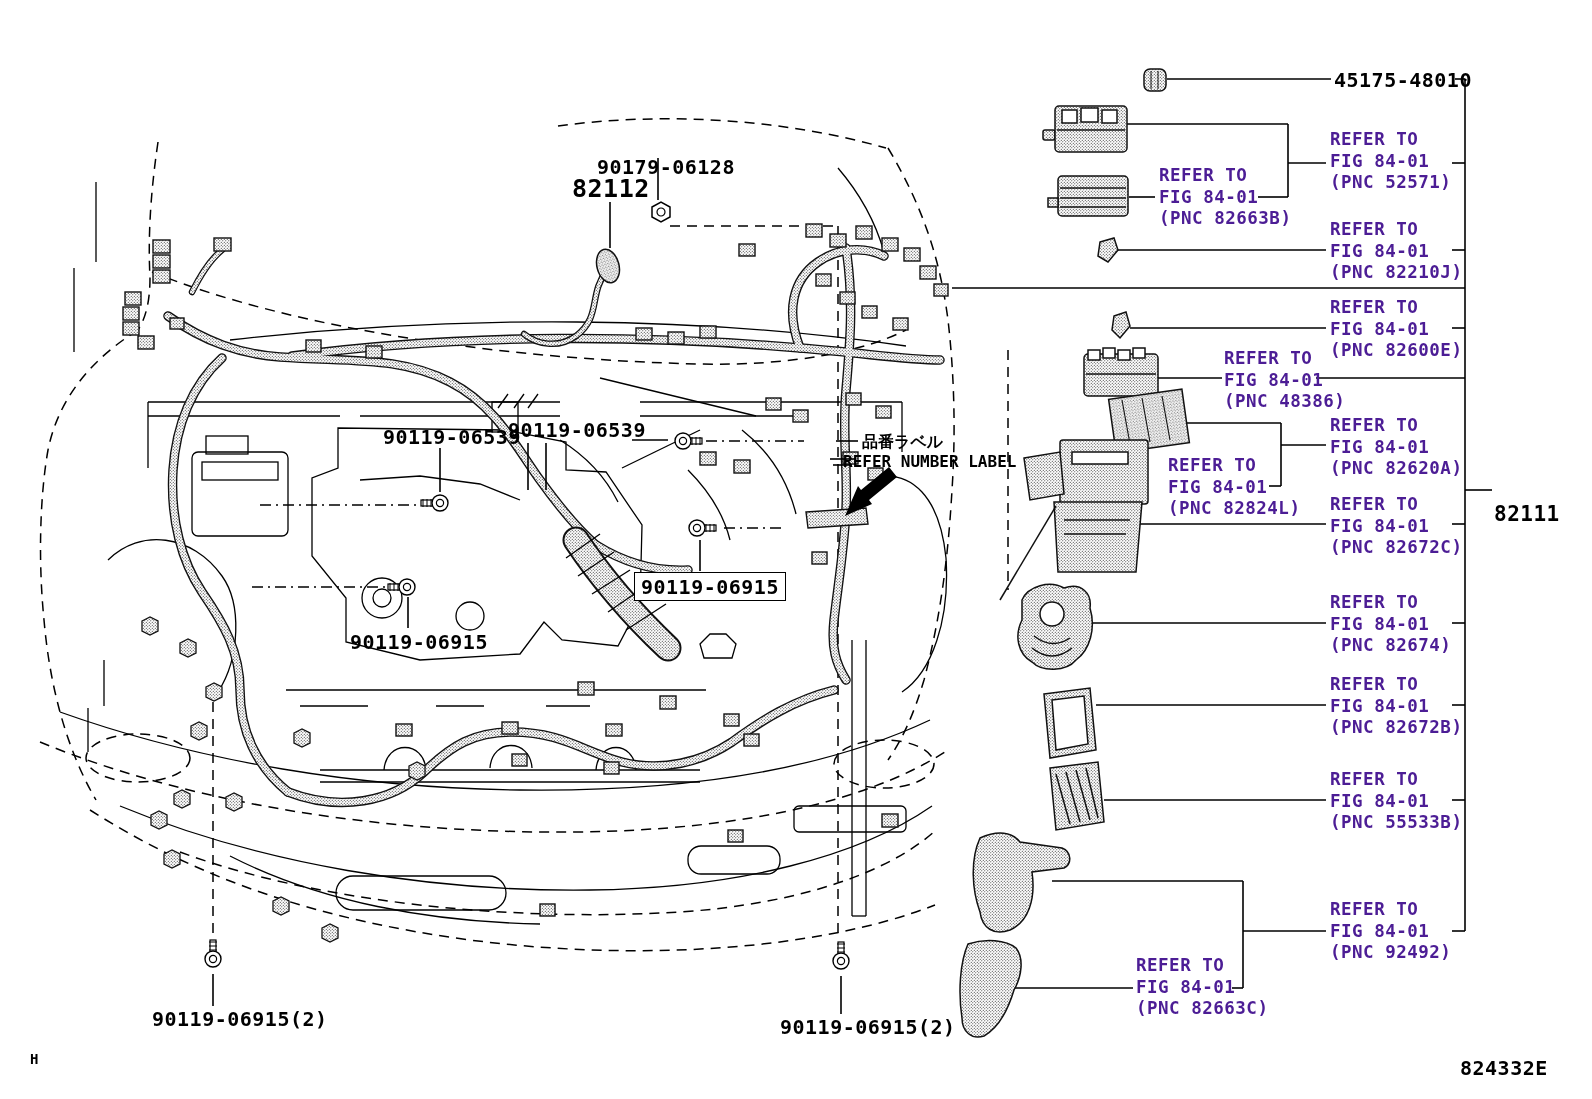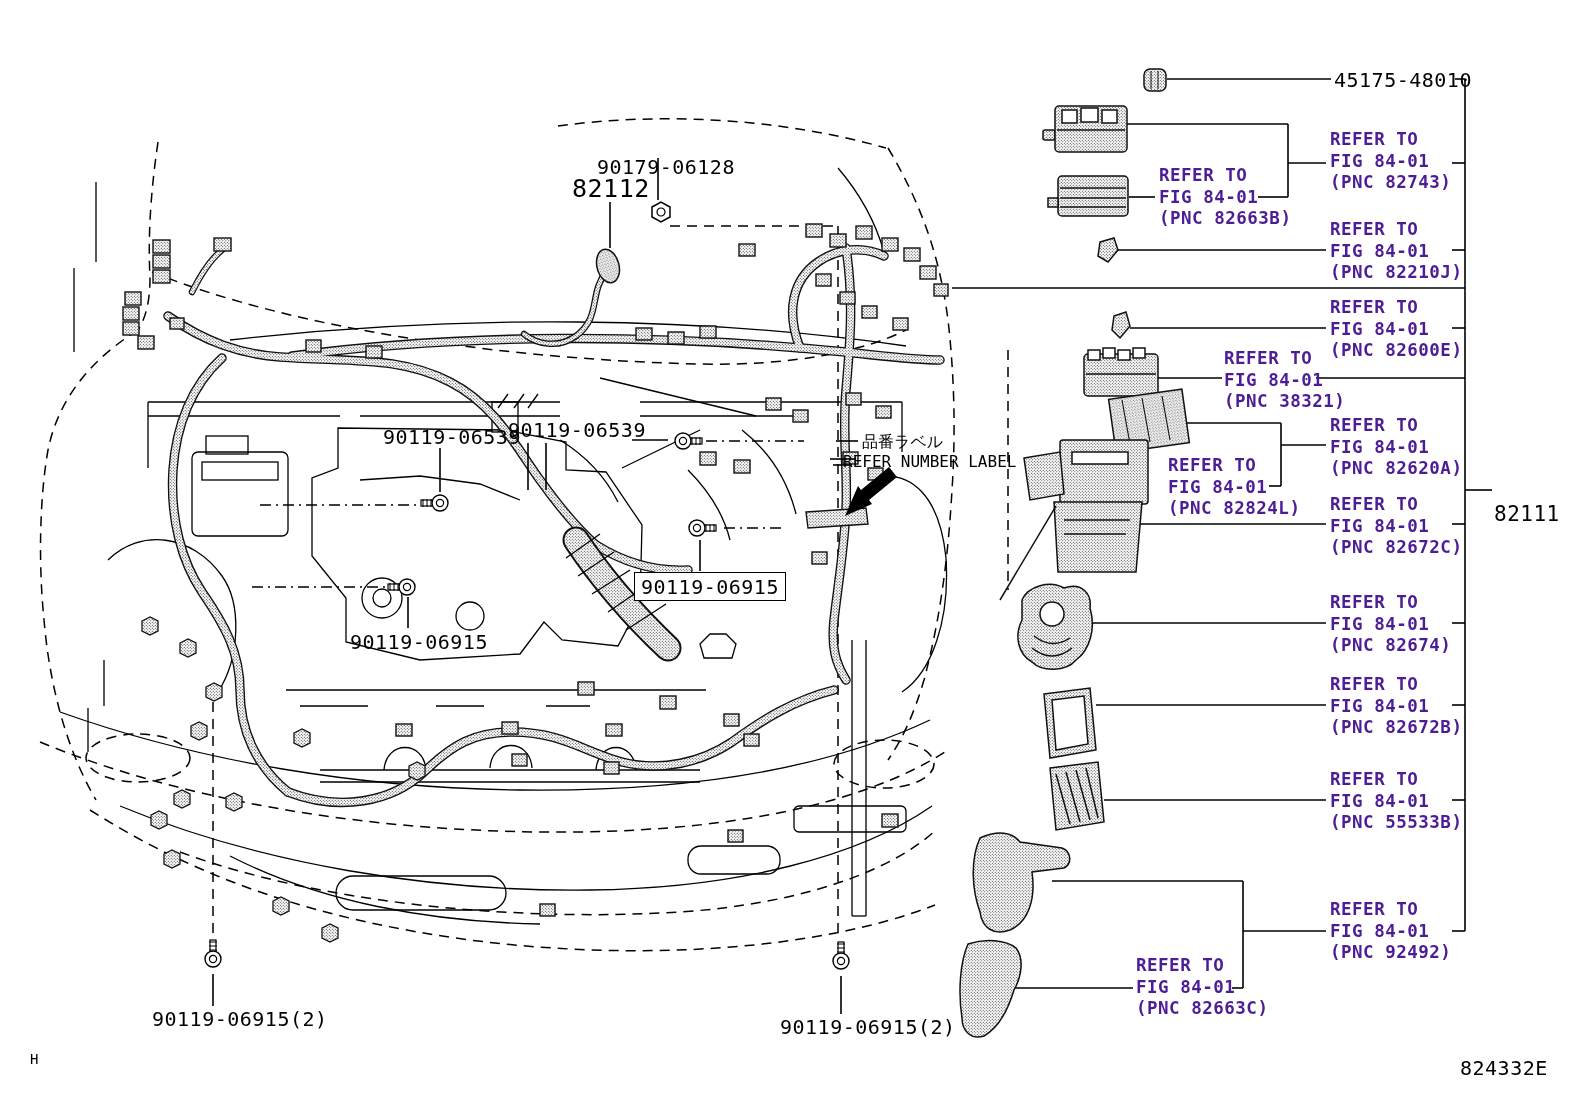--- a/index.html
+++ b/index.html
@@ -1,19 +1,19 @@
 <!DOCTYPE html>
 <html><head>
 <meta charset="utf-8">
 <style>
   html,body{margin:0;padding:0;background:#fff;}
   #stage{position:relative;width:1592px;height:1099px;background:#fff;overflow:hidden;
          font-family:"DejaVu Sans Mono",monospace;}
   svg{position:absolute;left:0;top:0;}
-  .lbl{position:absolute;font-weight:normal;color:#000;white-space:nowrap;letter-spacing:.5px;}
+  .lbl{position:absolute;font-weight:bold;color:#000;white-space:nowrap;letter-spacing:.5px;}
   .fs20{font-size:20px;} .fs25{font-size:25px;} .fs21{font-size:21px;}
   .fs16{font-size:16px;letter-spacing:0;} .fs14{font-size:14px;}
   .callout{position:absolute;font-size:17.5px;line-height:21.5px;font-weight:bold;
            color:#4c1d95;letter-spacing:.5px;white-space:nowrap;}
   .callout span{display:block;}
   .boxed{border:1.7px solid #000;background:#fff;padding:2px 6px 1px 6px;}
 </style>
 </head>
 <body>
 
@@ -390,36 +390,36 @@
 <div class="lbl fs20" style="left:152px;top:1007px">90119-06915(2)</div>
 <div class="lbl fs20" style="left:780px;top:1015px">90119-06915(2)</div>
 <div class="lbl fs20" style="left:1334px;top:68px">45175-48010</div>
 <div class="lbl fs21" style="left:1494px;top:502px">82111</div>
 <div class="lbl fs20" style="left:1460px;top:1056px">824332E</div>
 <div class="lbl fs14" style="left:30px;top:1051px">H</div>
 
 <div class="callout" style="left:1330px;top:129px">
   <span>REFER TO</span>
   <span>FIG 84-01</span>
-  <span>(PNC 82743)</span>
+  <span>(PNC 52571)</span>
 </div>
 <div class="callout" style="left:1330px;top:219px">
   <span>REFER TO</span>
   <span>FIG 84-01</span>
   <span>(PNC 82210J)</span>
 </div>
 <div class="callout" style="left:1330px;top:297px">
   <span>REFER TO</span>
   <span>FIG 84-01</span>
   <span>(PNC 82600E)</span>
 </div>
 <div class="callout" style="left:1224px;top:348px">
   <span>REFER TO</span>
   <span>FIG 84-01</span>
-  <span>(PNC 38321)</span>
+  <span>(PNC 48386)</span>
 </div>
 <div class="callout" style="left:1330px;top:415px">
   <span>REFER TO</span>
   <span>FIG 84-01</span>
   <span>(PNC 82620A)</span>
 </div>
 <div class="callout" style="left:1330px;top:494px">
   <span>REFER TO</span>
   <span>FIG 84-01</span>
   <span>(PNC 82672C)</span>

